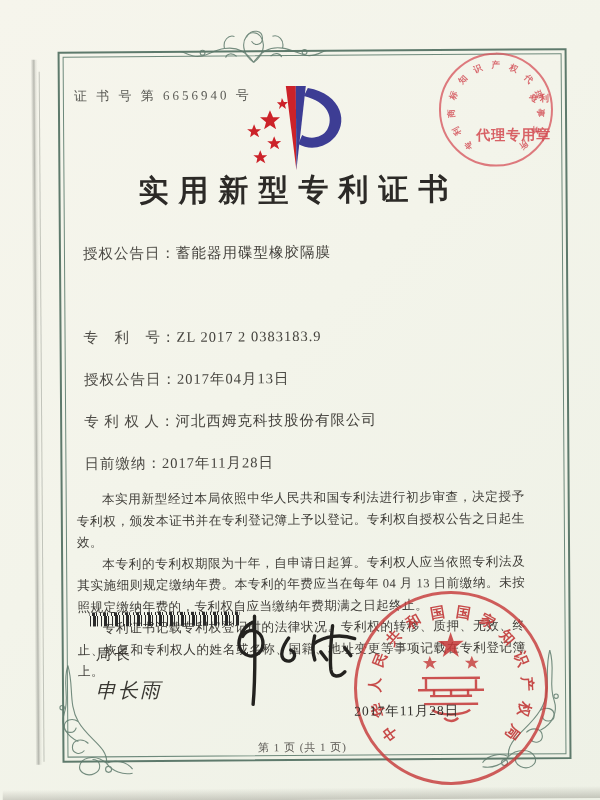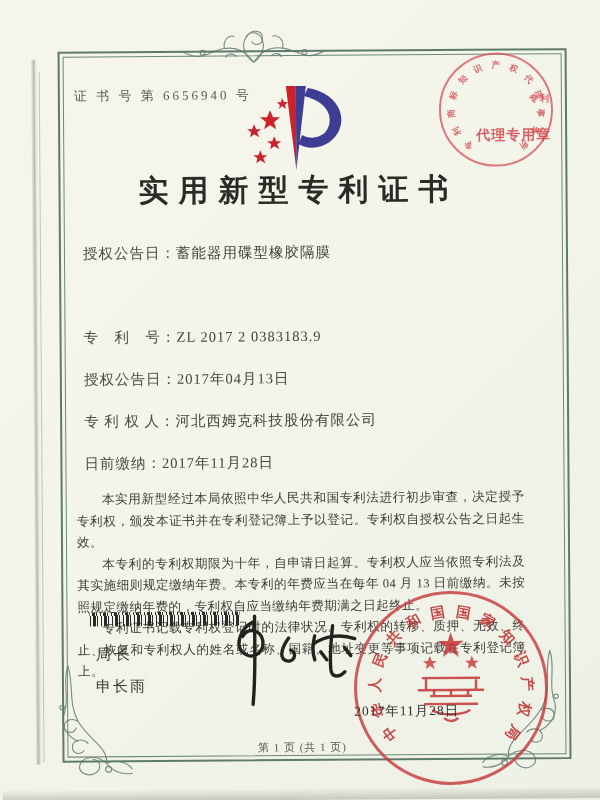--- a/index.html
+++ b/index.html
@@ -20,21 +20,21 @@
   .title{position:absolute;left:0;top:170px;width:100%;text-align:center;font-size:30px;font-weight:600;
     letter-spacing:10px;color:#2c2a27;}
   .field{position:absolute;left:84px;font-size:14.5px;color:#4c4a45;letter-spacing:1px;white-space:nowrap;}
   .field .val{color:#45433e;}
   .legal{position:absolute;left:76px;top:488px;width:448px;font-size:12.6px;line-height:21.5px;
     color:#3f3d38;text-align:justify;letter-spacing:.4px;}
   .legal p{margin:0;text-indent:2em;}
   .barcode{position:absolute;left:88px;top:611px;width:150px;height:14px;
     background:repeating-linear-gradient(90deg,#2a2a2a 0 1px,transparent 1px 3px,#2a2a2a 3px 6px,transparent 6px 7px,#2a2a2a 7px 8px,transparent 8px 11px);}
   .director-title{position:absolute;left:94px;top:644px;font-size:15px;color:#3a3833;letter-spacing:4px;font-family:"Liberation Sans",sans-serif;}
-  .director-name{position:absolute;left:94px;top:676px;font-size:15px;color:#3a3833;letter-spacing:2px;font-family:"Liberation Sans",sans-serif;}
+  .director-name{position:absolute;left:94px;top:676px;font-size:20px;color:#3a3833;letter-spacing:2px;font-family:"Liberation Sans",sans-serif;font-style:italic;}
   .signature{position:absolute;left:213px;top:612px;}
   .footer{position:absolute;left:0;top:740px;width:100%;text-align:center;font-size:11px;color:#5c5a55;letter-spacing:1px;}
   
   .seal{position:absolute;border-radius:50%;}
   .seal-cnipa{left:352px;top:592px;width:188px;height:188px;border:3px solid rgba(198,58,58,.82);}
   .seal-cnipa .ringtext{position:absolute;inset:0;font-size:14.5px;font-weight:700;color:rgba(192,50,50,.88);}
   .seal-agency{left:441px;top:54px;width:110px;height:110px;border:2px solid rgba(214,80,88,.75);}
   .seal-agency .ringtext{position:absolute;inset:0;font-size:8.5px;font-weight:700;color:rgba(210,76,84,.82);}
   .agency-center{position:absolute;left:0;top:38px;width:100%;text-align:right;color:rgba(210,70,78,.85);font-weight:700;}
   .agency-line1{font-size:9px;letter-spacing:2px;}

